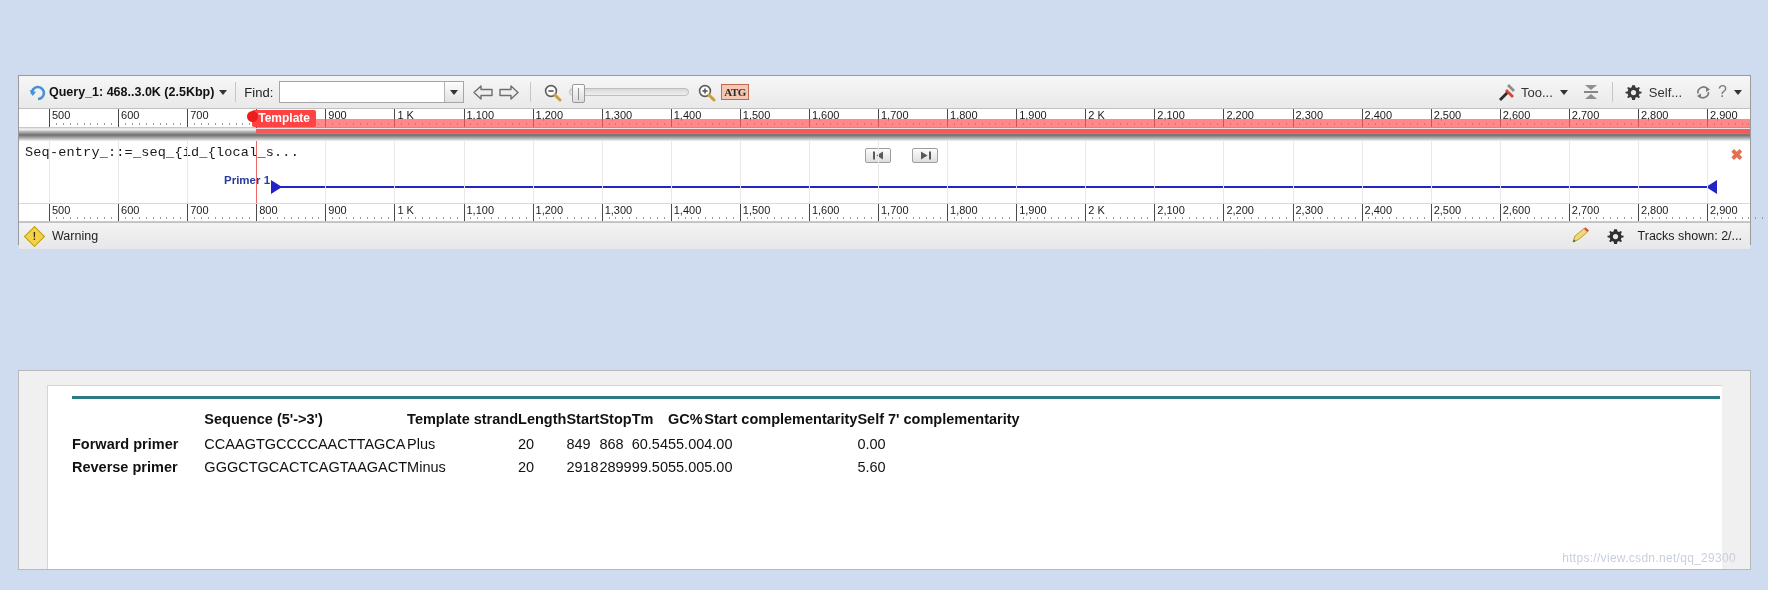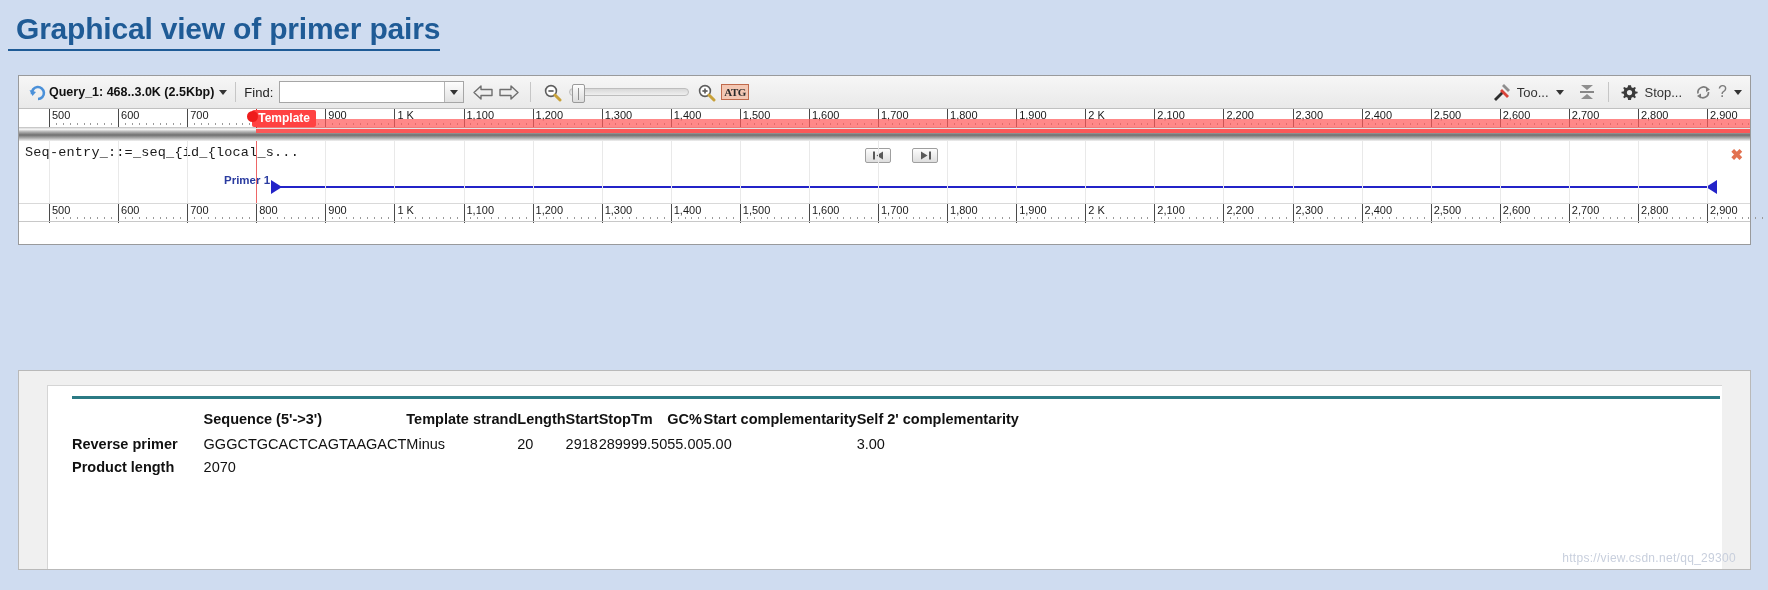--- a/index.html
+++ b/index.html
@@ -179,23 +179,20 @@
   .watermark {
     position:absolute; right:14px; bottom:4px;
     font-size:12px; color:#c8cfdd; letter-spacing:0.3px;
   }
 </style>
 </head>
 <body>
 
 <div class="page">
 
-  <div id="h1wrap" class="heading-wrap">
-    <span class="sec-heading">Graphical view of primer pairs</span>
-  </div>
 
   <div class="viewer">
 
     <div class="toolbar">
       <div class="icon-btn">
         <svg width="19" height="19" viewBox="0 0 19 19">
           <path d="M5 11 A6 6 0 1 1 11 16" fill="none" stroke="#4a90d9" stroke-width="2.6"></path>
           <path d="M2.5 7 L5.5 13 L9 9 Z" fill="#4a90d9"></path>
         </svg>
       </div>
@@ -261,21 +258,21 @@
             <path d="M3 16 H15 L9 11 Z" fill="#8f8f8f"></path>
           </svg>
         </div>
         <div class="tb-sep" style="margin:0 6px;"></div>
         <div class="icon-btn">
           <svg width="19" height="19" viewBox="0 0 19 19">
             <path d="M9.5 2.2 L11 2.2 L11.4 4.3 L13 5 L14.8 3.9 L15.9 5 L14.8 6.8 L15.5 8.4 L17.6 8.8 L17.6 10.3 L15.5 10.7 L14.8 12.3 L15.9 14.1 L14.8 15.2 L13 14.1 L11.4 14.8 L11 16.9 L9.5 16.9 L8.1 16.9 L7.7 14.8 L6.1 14.1 L4.3 15.2 L3.2 14.1 L4.3 12.3 L3.6 10.7 L1.5 10.3 L1.5 8.8 L3.6 8.4 L4.3 6.8 L3.2 5 L4.3 3.9 L6.1 5 L7.7 4.3 L8.1 2.2 Z" fill="#3a3a3a"></path>
             <circle cx="9.5" cy="9.55" r="2.6" fill="#ededed"></circle>
           </svg>
         </div>
-        <span class="tb-text">Stop...</span>
+        <span class="tb-text">Self...</span>
         <div class="icon-btn" style="margin-left:6px;">
           <svg width="19" height="19" viewBox="0 0 19 19">
             <path d="M4 10.5 A5.5 5.5 0 0 1 14 6.5" fill="none" stroke="#7c7c7c" stroke-width="1.7"></path>
             <path d="M14.5 9 A5.5 5.5 0 0 1 5 13" fill="none" stroke="#7c7c7c" stroke-width="1.7"></path>
             <path d="M12 4 L16 6.5 L12 9 Z" fill="#7c7c7c"></path>
             <path d="M7 15.5 L3 13 L7 10.5 Z" fill="#7c7c7c"></path>
           </svg>
         </div>
         <span class="tb-text" style="font-size:16px;color:#7b7b7b;">?</span>
         <span class="caret"></span>
@@ -835,59 +832,86 @@
         <div class="minor" style="left: 1701.82px;"></div>
         <div class="minor" style="left: 1708.72px;"></div>
         <div class="minor" style="left: 1715.63px;"></div>
         <div class="minor" style="left: 1722.54px;"></div>
         <div class="minor" style="left: 1729.45px;"></div>
         <div class="minor" style="left: 1736.36px;"></div>
         <div class="minor" style="left: 1743.27px;"></div>
         <div class="ruler-bottom-line"></div>
       </div>
 
+    <div class="statusbar">
+      <span class="warn-icon"></span>
+      <span>Warning</span>
+      <span class="sb-right">
+        <span class="icon-btn">
+          <svg width="19" height="18" viewBox="0 0 19 18">
+            <path d="M2 15 L4 9 L13 1.5 L16.5 5 L7.5 12.5 Z" fill="#f3d77a" stroke="#b99c2f" stroke-width="1"></path>
+            <path d="M13 1.5 L16.5 5 L18 3.5 L14.5 0.2 Z" fill="#d94b3a"></path>
+            <path d="M2 15 L4.6 14.2 L3 12.4 Z" fill="#4a4a4a"></path>
+          </svg>
+        </span>
+        <span class="icon-btn">
+          <svg width="19" height="19" viewBox="0 0 19 19">
+            <path d="M9.5 2.2 L11 2.2 L11.4 4.3 L13 5 L14.8 3.9 L15.9 5 L14.8 6.8 L15.5 8.4 L17.6 8.8 L17.6 10.3 L15.5 10.7 L14.8 12.3 L15.9 14.1 L14.8 15.2 L13 14.1 L11.4 14.8 L11 16.9 L9.5 16.9 L8.1 16.9 L7.7 14.8 L6.1 14.1 L4.3 15.2 L3.2 14.1 L4.3 12.3 L3.6 10.7 L1.5 10.3 L1.5 8.8 L3.6 8.4 L4.3 6.8 L3.2 5 L4.3 3.9 L6.1 5 L7.7 4.3 L8.1 2.2 Z" fill="#2f2f2f"></path>
+            <circle cx="9.5" cy="9.55" r="2.6" fill="#e9e9e9"></circle>
+          </svg>
+        </span>
+        <span>Tracks shown: 2/...</span>
+      </span>
+    </div>
   </div>
 
 
   <div class="report">
     <div class="report-inner">
       <div class="pair-rule"></div>
 
       <table class="primer">
         <thead>
           <tr>
             <th class="rowhdr"></th>
             <th class="col-seq">Sequence (5'-&gt;3')</th>
             <th class="col-strand">Template strand</th>
             <th class="col-len">Length</th>
             <th class="col-start">Start</th>
             <th class="col-stop">Stop</th>
             <th class="col-tm">Tm</th>
             <th class="col-gc">GC%</th>
             <th class="col-sc">Start complementarity</th>
-            <th>Self 2' complementarity</th>
+            <th>Self 7' complementarity</th>
           </tr>
         </thead>
         <tbody>
+          <tr>
+            <td class="rowhdr">Forward primer</td>
+            <td class="col-seq">CCAAGTGCCCCAACTTAGCA</td>
+            <td class="col-strand">Plus</td>
+            <td class="col-len">20</td>
+            <td class="col-start">849</td>
+            <td class="col-stop">868</td>
+            <td class="col-tm">60.54</td>
+            <td class="col-gc">55.00</td>
+            <td class="col-sc">4.00</td>
+            <td>0.00</td>
+          </tr>
           <tr>
             <td class="rowhdr">Reverse primer</td>
             <td class="col-seq">GGGCTGCACTCAGTAAGACT</td>
             <td class="col-strand">Minus</td>
             <td class="col-len">20</td>
             <td class="col-start">2918</td>
             <td class="col-stop">2899</td>
             <td class="col-tm">99.50</td>
             <td class="col-gc">55.00</td>
             <td class="col-sc">5.00</td>
-            <td>3.00</td>
-          </tr>
-          <tr>
-            <td class="rowhdr">Product length</td>
-            <td class="col-seq">2070</td>
-            <td colspan="8"></td>
+            <td>5.60</td>
           </tr>
         </tbody>
       </table>
     </div>
     <div class="watermark">https://view.csdn.net/qq_29300</div>
   </div>
 
 </div>
 
 </body></html>

